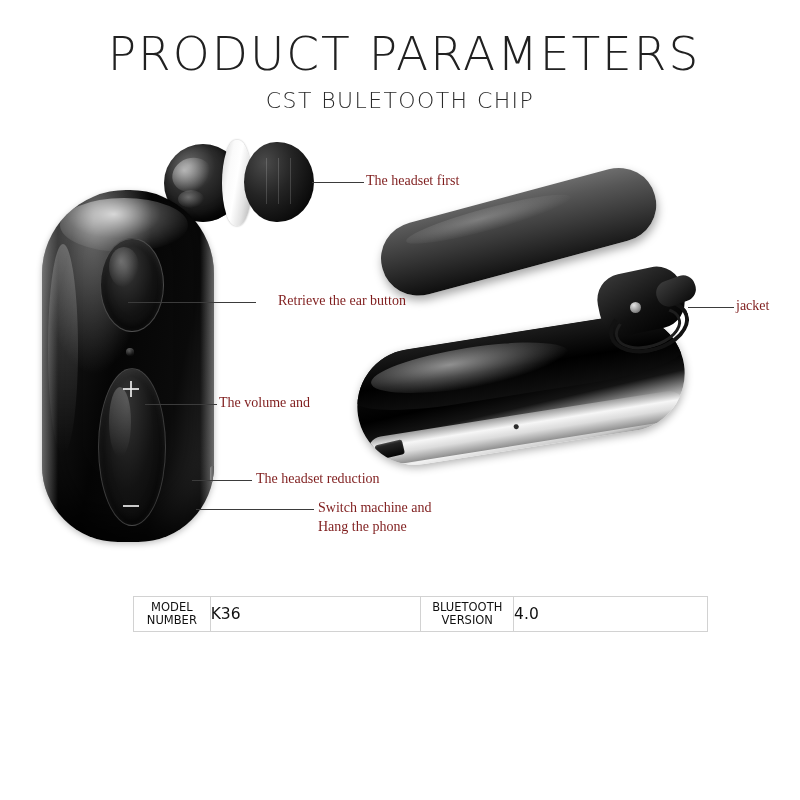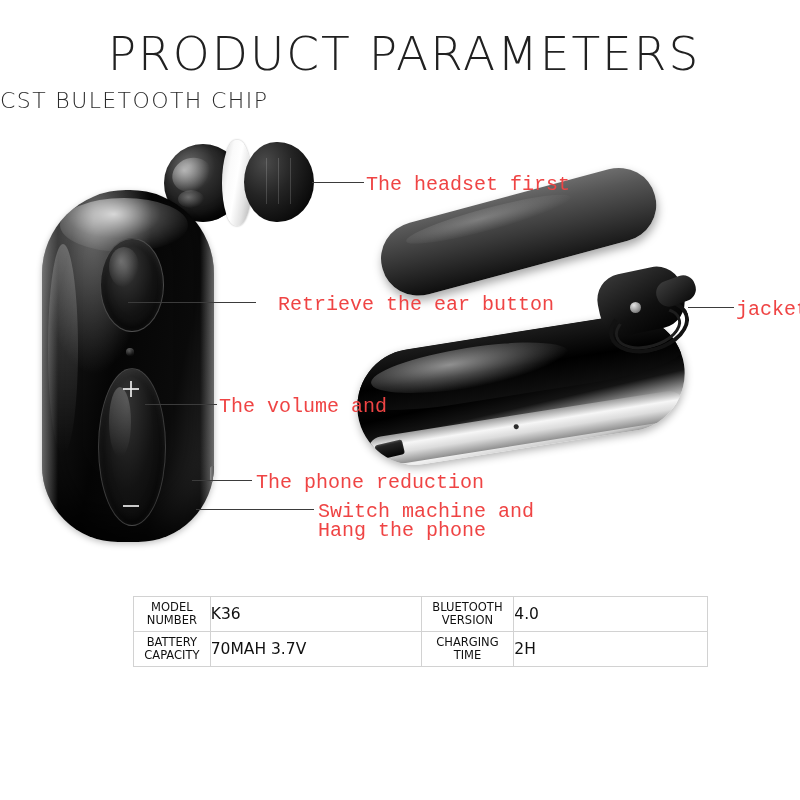--- a/index.html
+++ b/index.html
@@ -5,27 +5,27 @@
   html,body{margin:0;padding:0;background:#fff;}
   body{width:800px;height:800px;overflow:hidden;position:relative;
        font-family:"Liberation Sans","DejaVu Sans",sans-serif;color:#1a1a1a;}
 
   .stage{position:absolute;inset:0;background:#ffffff;}
 
   
   .title{position:absolute;left:8px;right:0;top:26px;text-align:center;
          font-size:47px;letter-spacing:2.0px;font-weight:300;color:#212121;
          font-family:"DejaVu Sans",sans-serif;}
-  .subtitle{position:absolute;left:0;right:0;top:88px;text-align:left;
+  .subtitle{position:absolute;left:0;right:0;top:88px;text-align:center;
             font-size:22px;letter-spacing:1.4px;font-weight:300;color:#2a2a2a;
             font-family:"DejaVu Sans",sans-serif;}
 
   
-  .callout{position:absolute;font-size:20px;color:#ef4444;white-space:nowrap;
-           font-family:Liberation Mono, monospace;font-weight:400;line-height:1.25;}
+  .callout{position:absolute;font-size:14px;color:#7f1d1d;white-space:nowrap;
+           font-family:Liberation Serif, serif;font-weight:400;line-height:1.25;}
   .leader{position:absolute;height:0;border-top:1.6px solid #3b3b3b;}
 
   
   .earbud{position:absolute;left:164px;top:140px;width:150px;height:86px;}
   .eb-shell{position:absolute;left:0;top:4px;width:78px;height:78px;border-radius:50%;
             background:radial-gradient(circle at 32% 28%, #6d6d6d 0%, #2c2c2c 34%, #0d0d0d 70%, #000 100%);
             box-shadow:inset -4px -4px 10px rgba(0,0,0,.8);}
   .eb-gloss{position:absolute;left:8px;top:14px;width:40px;height:34px;border-radius:50%;
             background:radial-gradient(ellipse at 35% 30%, rgba(255,255,255,.55), rgba(255,255,255,0) 70%);
             transform:rotate(-18deg);}
@@ -194,35 +194,29 @@
   <div class="leader" style="left:312px;top:182px;width:52px;"></div>
   <div class="leader" style="left:128px;top:302px;width:128px;"></div>
   <div class="leader" style="left:145px;top:404px;width:72px;"></div>
   <div class="leader" style="left:192px;top:480px;width:60px;"></div>
   <div class="leader" style="left:196px;top:509px;width:118px;"></div>
   <div class="leader" style="left:688px;top:307px;width:46px;"></div>
 
   <div class="callout" style="left:366px;top:172px;">The headset first</div>
   <div class="callout" style="left:278px;top:292px;">Retrieve the ear button</div>
   <div class="callout" style="left:219px;top:394px;">The volume and</div>
-  <div class="callout" style="left:256px;top:470px;">The phone reduction</div>
+  <div class="callout" style="left:256px;top:470px;">The headset reduction</div>
   <div class="callout" style="left:318px;top:499px;">Switch machine and</div>
   <div class="callout" style="left:318px;top:518px;">Hang the phone</div>
   <div class="callout" style="left:736px;top:297px;">jacket</div>
 
   <table class="spec-table">
     <tbody>
       <tr>
         <td class="k col-k1">MODEL NUMBER</td>
         <td class="v col-v1">K36</td>
         <td class="k col-k2">BLUETOOTH VERSION</td>
         <td class="v col-v2">4.0</td>
       </tr>
-      <tr>
-        <td class="k col-k1">BATTERY CAPACITY</td>
-        <td class="v col-v1">70MAH  3.7V</td>
-        <td class="k col-k2">CHARGING TIME</td>
-        <td class="v col-v2">2H</td>
-      </tr>
     </tbody>
   </table>
 
 </div>
 
 </body></html>

